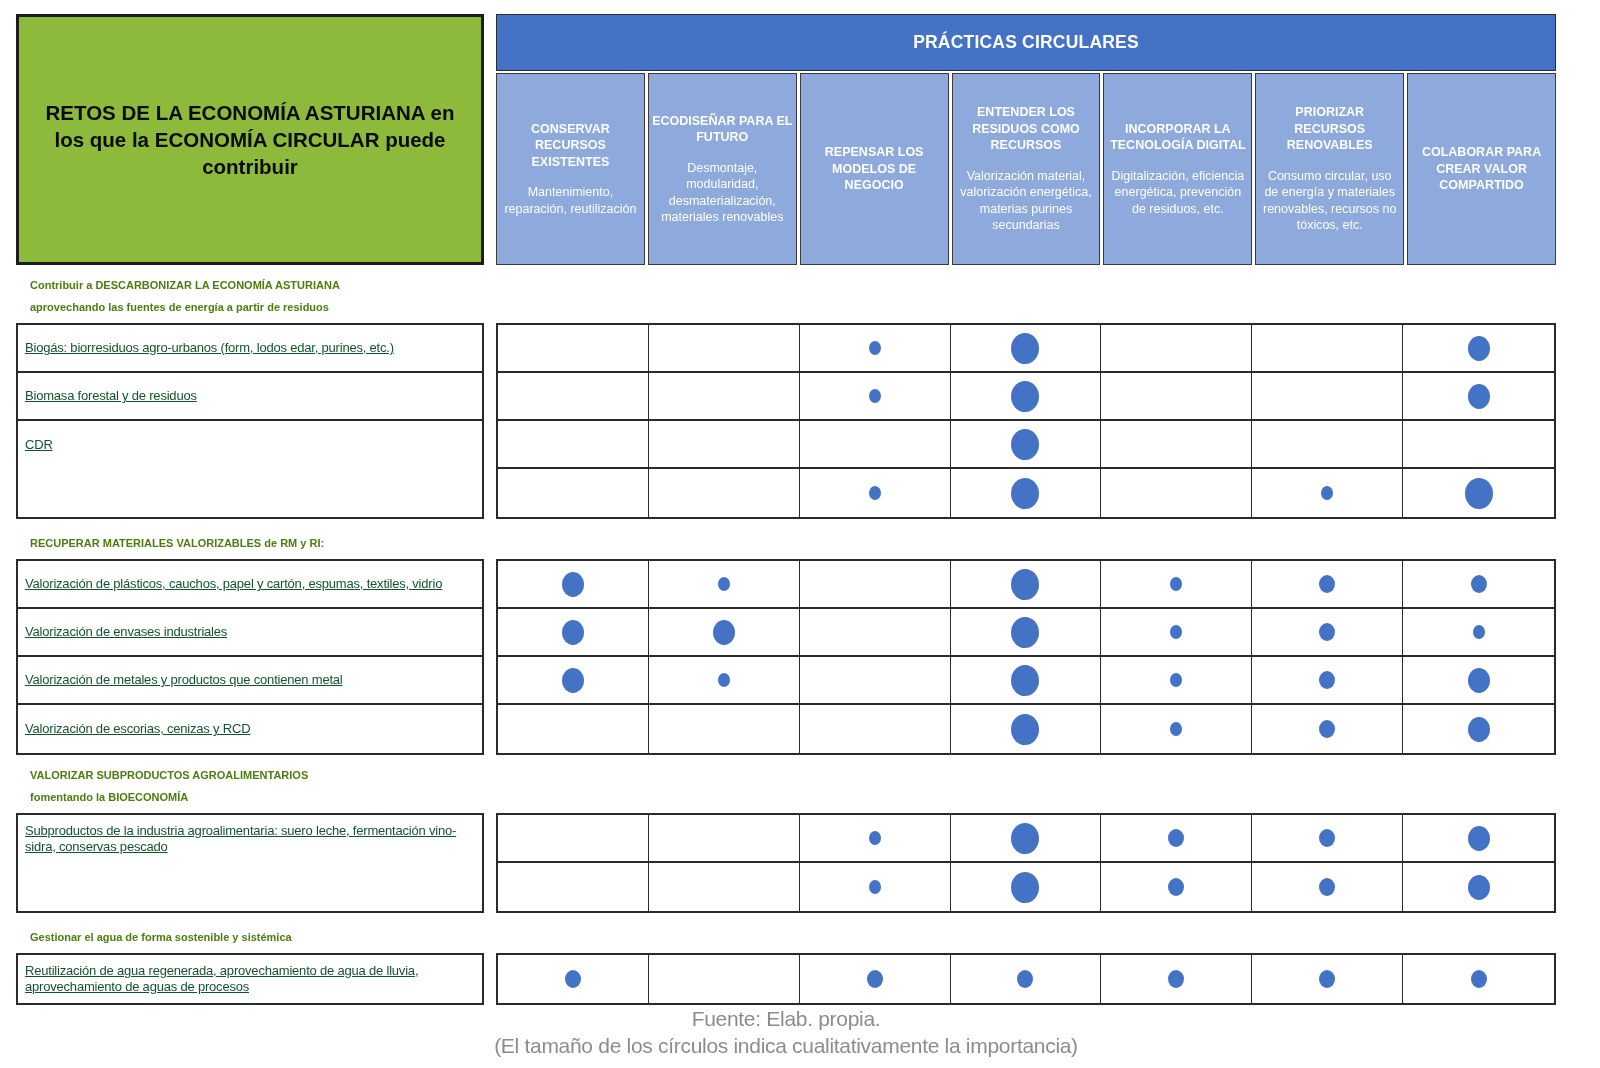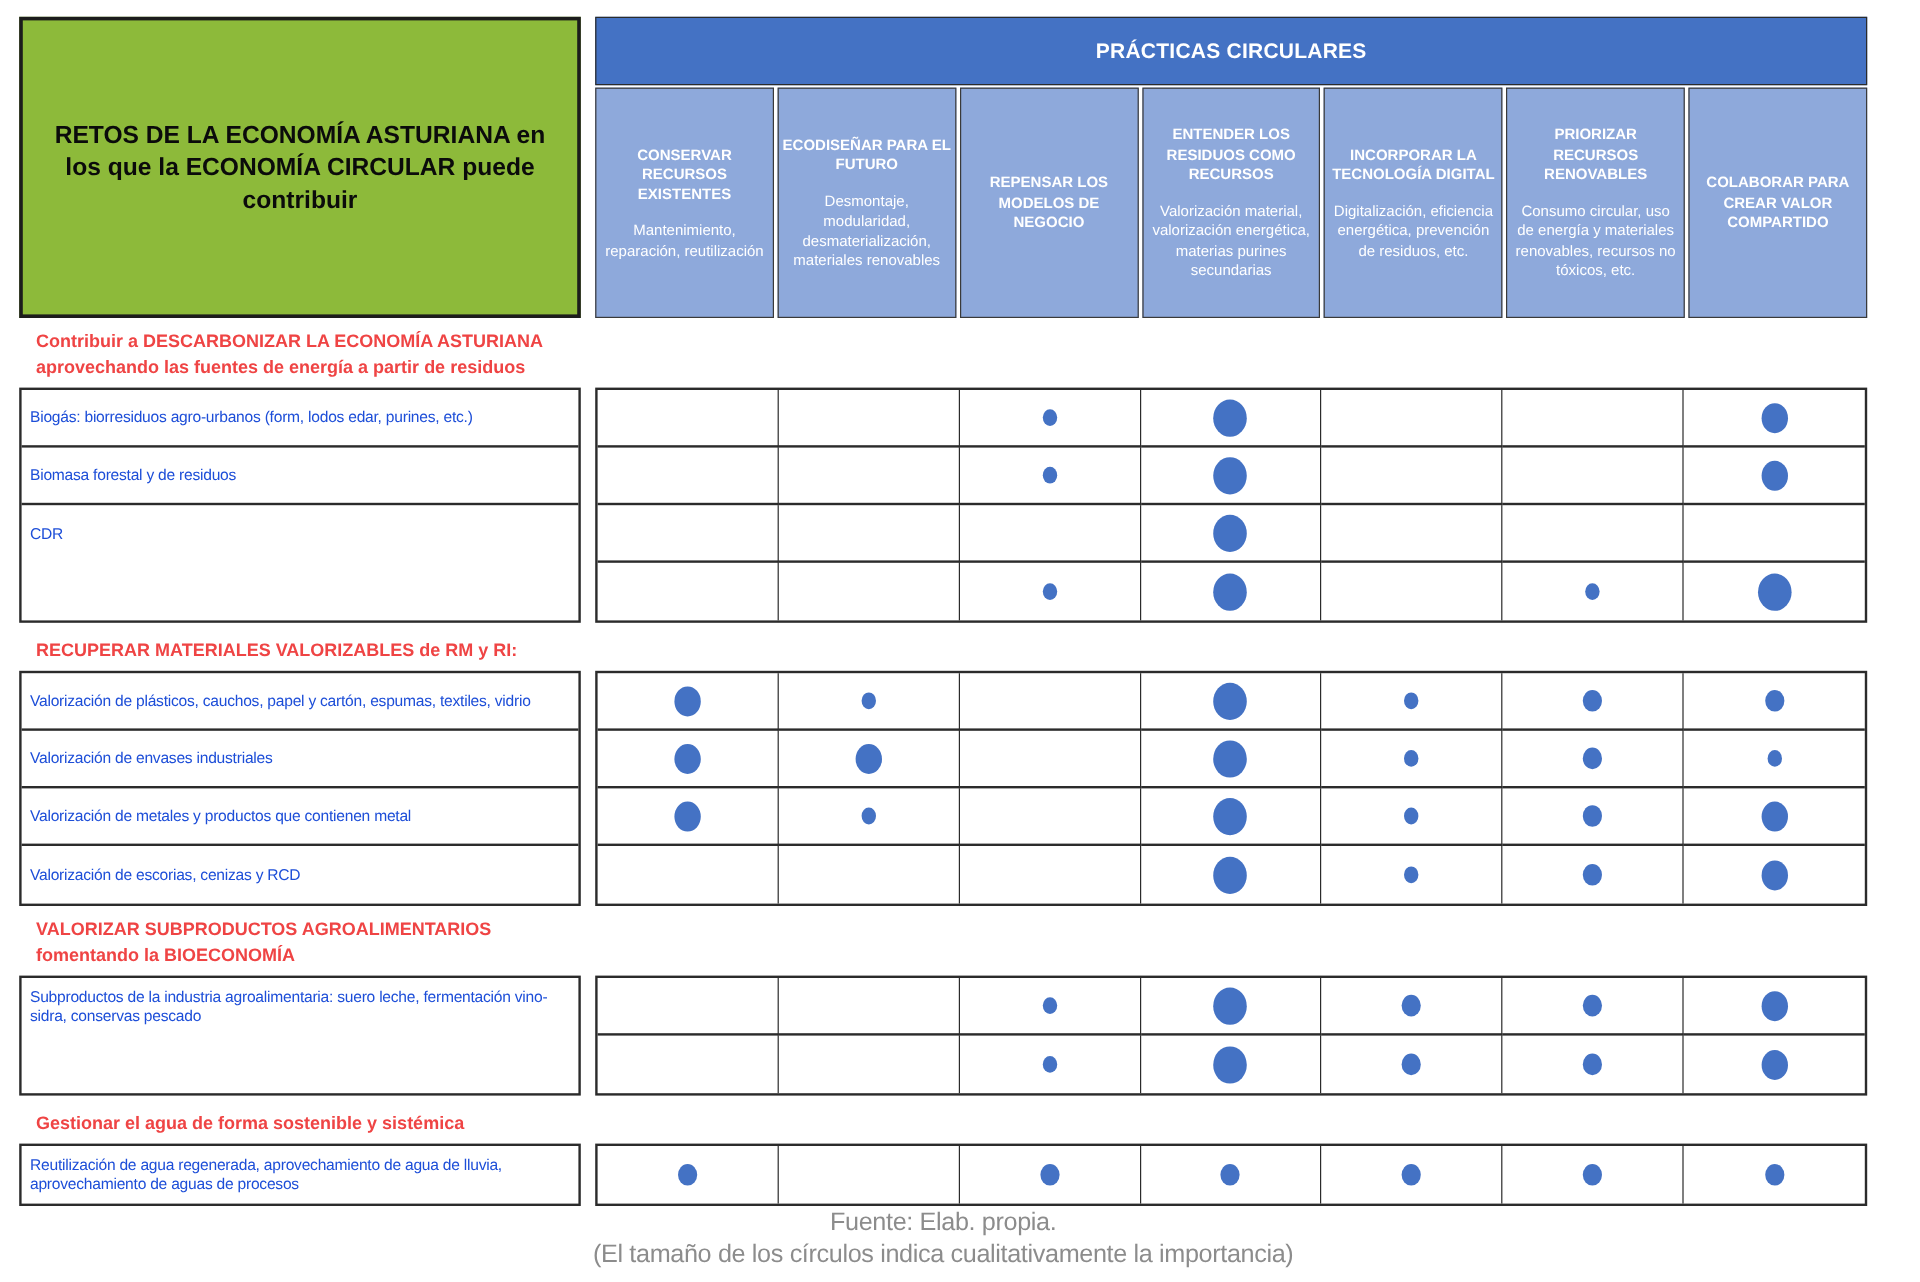--- a/index.html
+++ b/index.html
@@ -18,26 +18,26 @@
   .practices-title { height:57px; background:var(--blue-dark,#4472C4); border:1px solid #2b2b2b;
                      color:#fff; font-weight:bold; font-size:17.5px; letter-spacing:.2px;
                      display:flex; align-items:center; justify-content:center; }
   .col-headers { flex:1; display:grid; grid-template-columns:repeat(7,1fr); column-gap:3px; margin-top:2px; }
   .col-header { background:var(--blue-light,#8EA9DB); border:1px solid #3a3a3a; color:#fff;
                 text-align:center; font-size:12.5px; line-height:16.5px;
                 display:flex; flex-direction:column; justify-content:center; gap:14px; padding:6px 3px; }
   .col-header .ct { font-weight:bold; }
 
   
-  .section-header { font-weight:bold; font-size:15px; line-height:22px; padding:9px 0 5px 14px; color:#ef4444; }
+  .section-header { font-weight:bold; font-size:11px; line-height:22px; padding:9px 0 5px 14px; color:#4d7c0f; }
   .section-header.tight { padding-top:13px; }
   .section-body { display:flex; gap:12px; }
   .labels-box { width:468px; border:2px solid #2b2b2b; background:#fff; }
   .label-row { height:48px; border-bottom:2px solid #2b2b2b; display:flex; align-items:center;
-               padding:0 7px; font-size:13px; line-height:16px; letter-spacing:-0.2px; color:#1d4ed8; }
+               padding:0 7px; font-size:13px; line-height:16px; letter-spacing:-0.2px; color:#14532d;text-decoration:underline; }
   .label-row:last-child { border-bottom:none; }
   .cells-box { width:1060px; border:2px solid #2b2b2b; background:#fff;
                display:grid; grid-template-columns:repeat(7,1fr); }
   .cell { height:48px; border-right:1px solid #2b2b2b; border-bottom:2px solid #2b2b2b;
           display:flex; align-items:center; justify-content:center; }
   .cell.last-col { border-right:none; }
   .cell.last-row { border-bottom:none; }
   .dot { background:var(--dot,#4472C4); border-radius:50%; flex:none; }
 
   

